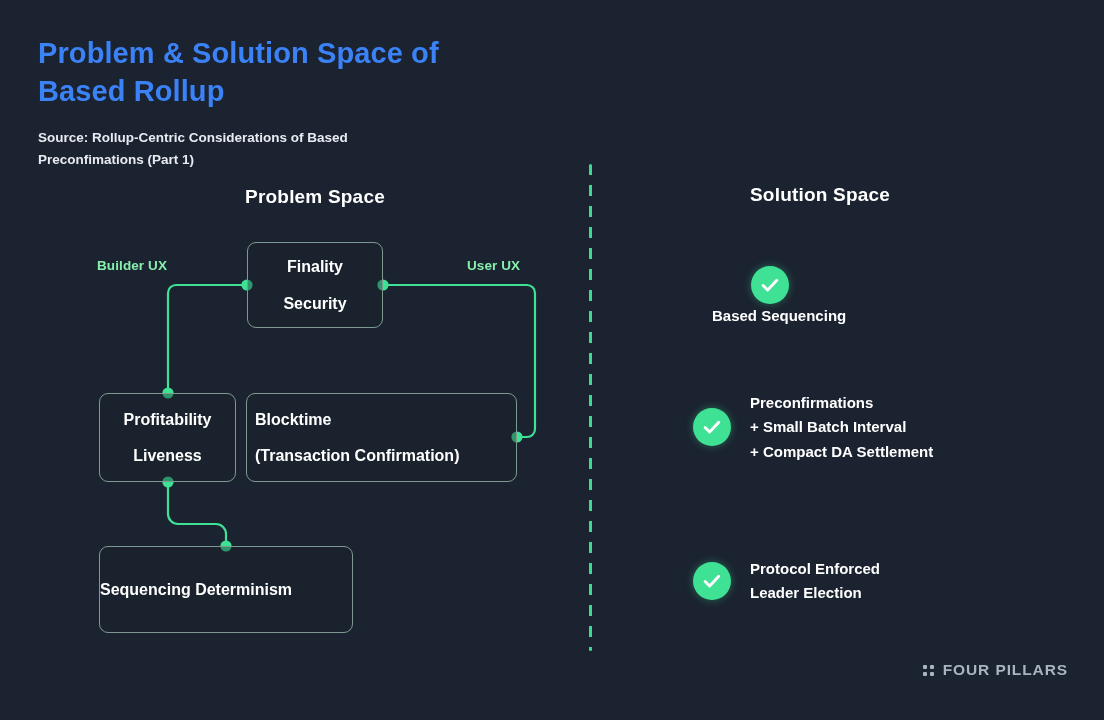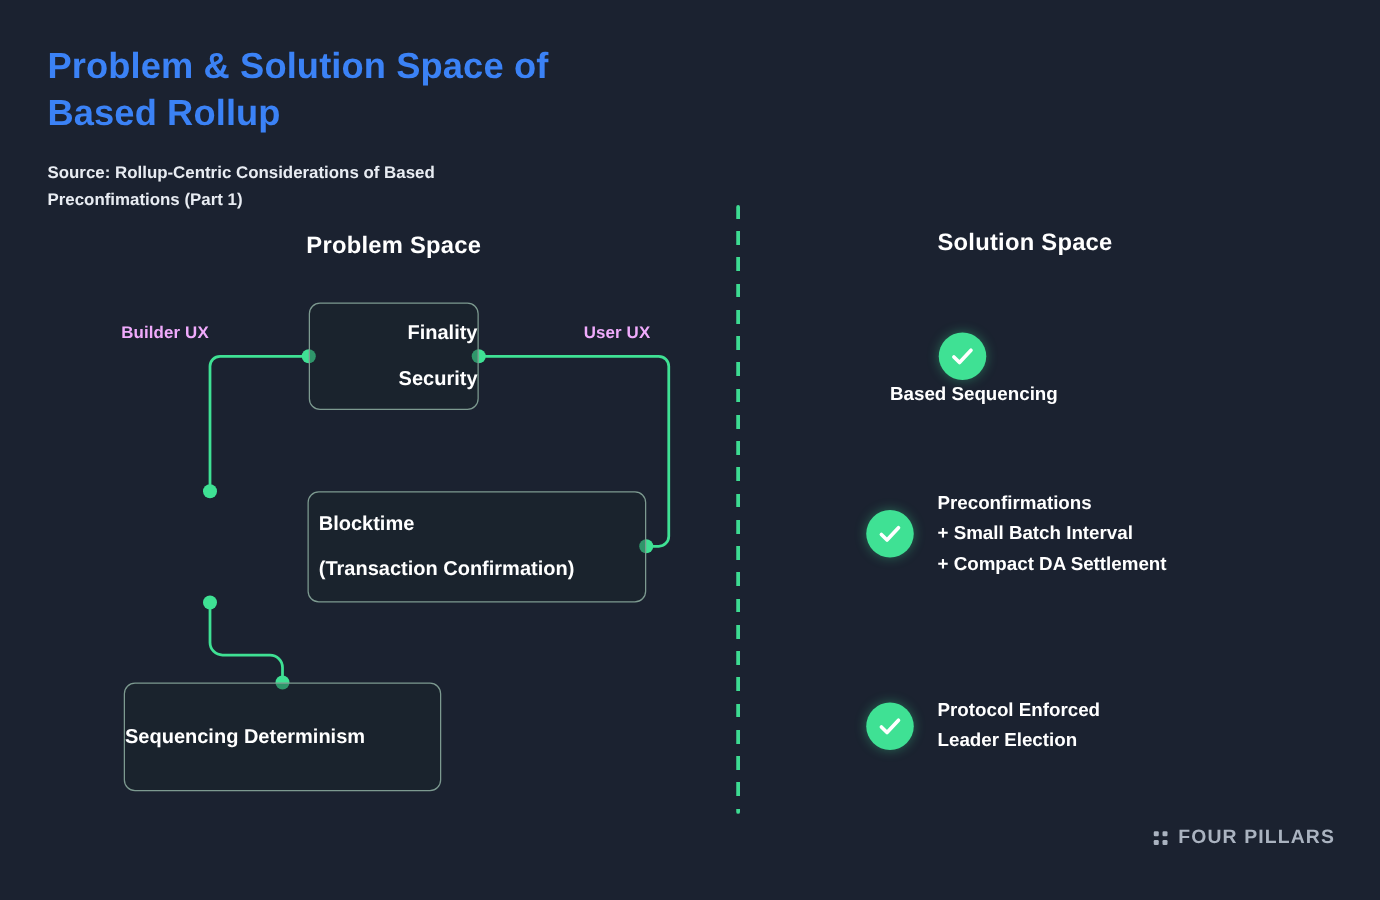--- a/index.html
+++ b/index.html
@@ -44,37 +44,37 @@
   
   #wires { position:absolute; left:0; top:0; width:1104px; height:720px; pointer-events:none; }
 
   
   .pbox {
     position:absolute;
     border:1px solid #7d9a90;
     border-radius:9px;
     background:rgba(26,38,42,.40);
     display:flex; flex-direction:column;
-    align-items:flex-end; justify-content:center;
+    align-items:center; justify-content:center;
     text-align:center;
   }
   .pbox .line { font-size:16px; font-weight:700; color:#ffffff; line-height:1.2; }
   .pbox .line + .line { margin-top:17px; }
   .pbox.left-align { align-items:flex-start; text-align:left; padding-left:8px; }
 
   #box-finality   { left:247px; top:242px;  width:136px; height:86px; }
   #box-profit     { left:99px;  top:393px;  width:137px; height:89px; }
   #box-blocktime  { left:246px; top:393px;  width:271px; height:89px; }
   #box-sequencing { left:99px;  top:546px;  width:254px; height:87px;
                     align-items:flex-start; text-align:left; }
 
   
   .edge-label {
     position:absolute; font-size:13.5px; font-weight:700;
-    color:#f0abfc; letter-spacing:.1px; white-space:nowrap;
+    color:#86efac; letter-spacing:.1px; white-space:nowrap;
   }
   #label-builder { left:97px;  top:258px; }
   #label-user    { left:467px; top:258px; }
 
   
   .sol-item { position:absolute; display:flex; align-items:center; }
   #sol-0 { left:693px; top:266px;flex-direction:column; }
   #sol-1 { left:693px; top:391px; }
   #sol-2 { left:693px; top:557px; }
 
@@ -141,20 +141,24 @@
   </svg>
 
   <div class="edge-label" id="label-builder">Builder UX</div>
   <div class="edge-label" id="label-user">User UX</div>
 
   <div class="pbox" id="box-finality">
     <div class="line">Finality</div>
     <div class="line">Security</div>
   </div>
 
+  <div class="pbox" id="box-profit">
+    <div class="line">Profitability</div>
+    <div class="line">Liveness</div>
+  </div>
 
   <div class="pbox left-align" id="box-blocktime">
     <div class="line">Blocktime</div>
     <div class="line">(Transaction Confirmation)</div>
   </div>
 
   <div class="pbox" id="box-sequencing">
     <div class="line">Sequencing Determinism</div>
   </div>
 

